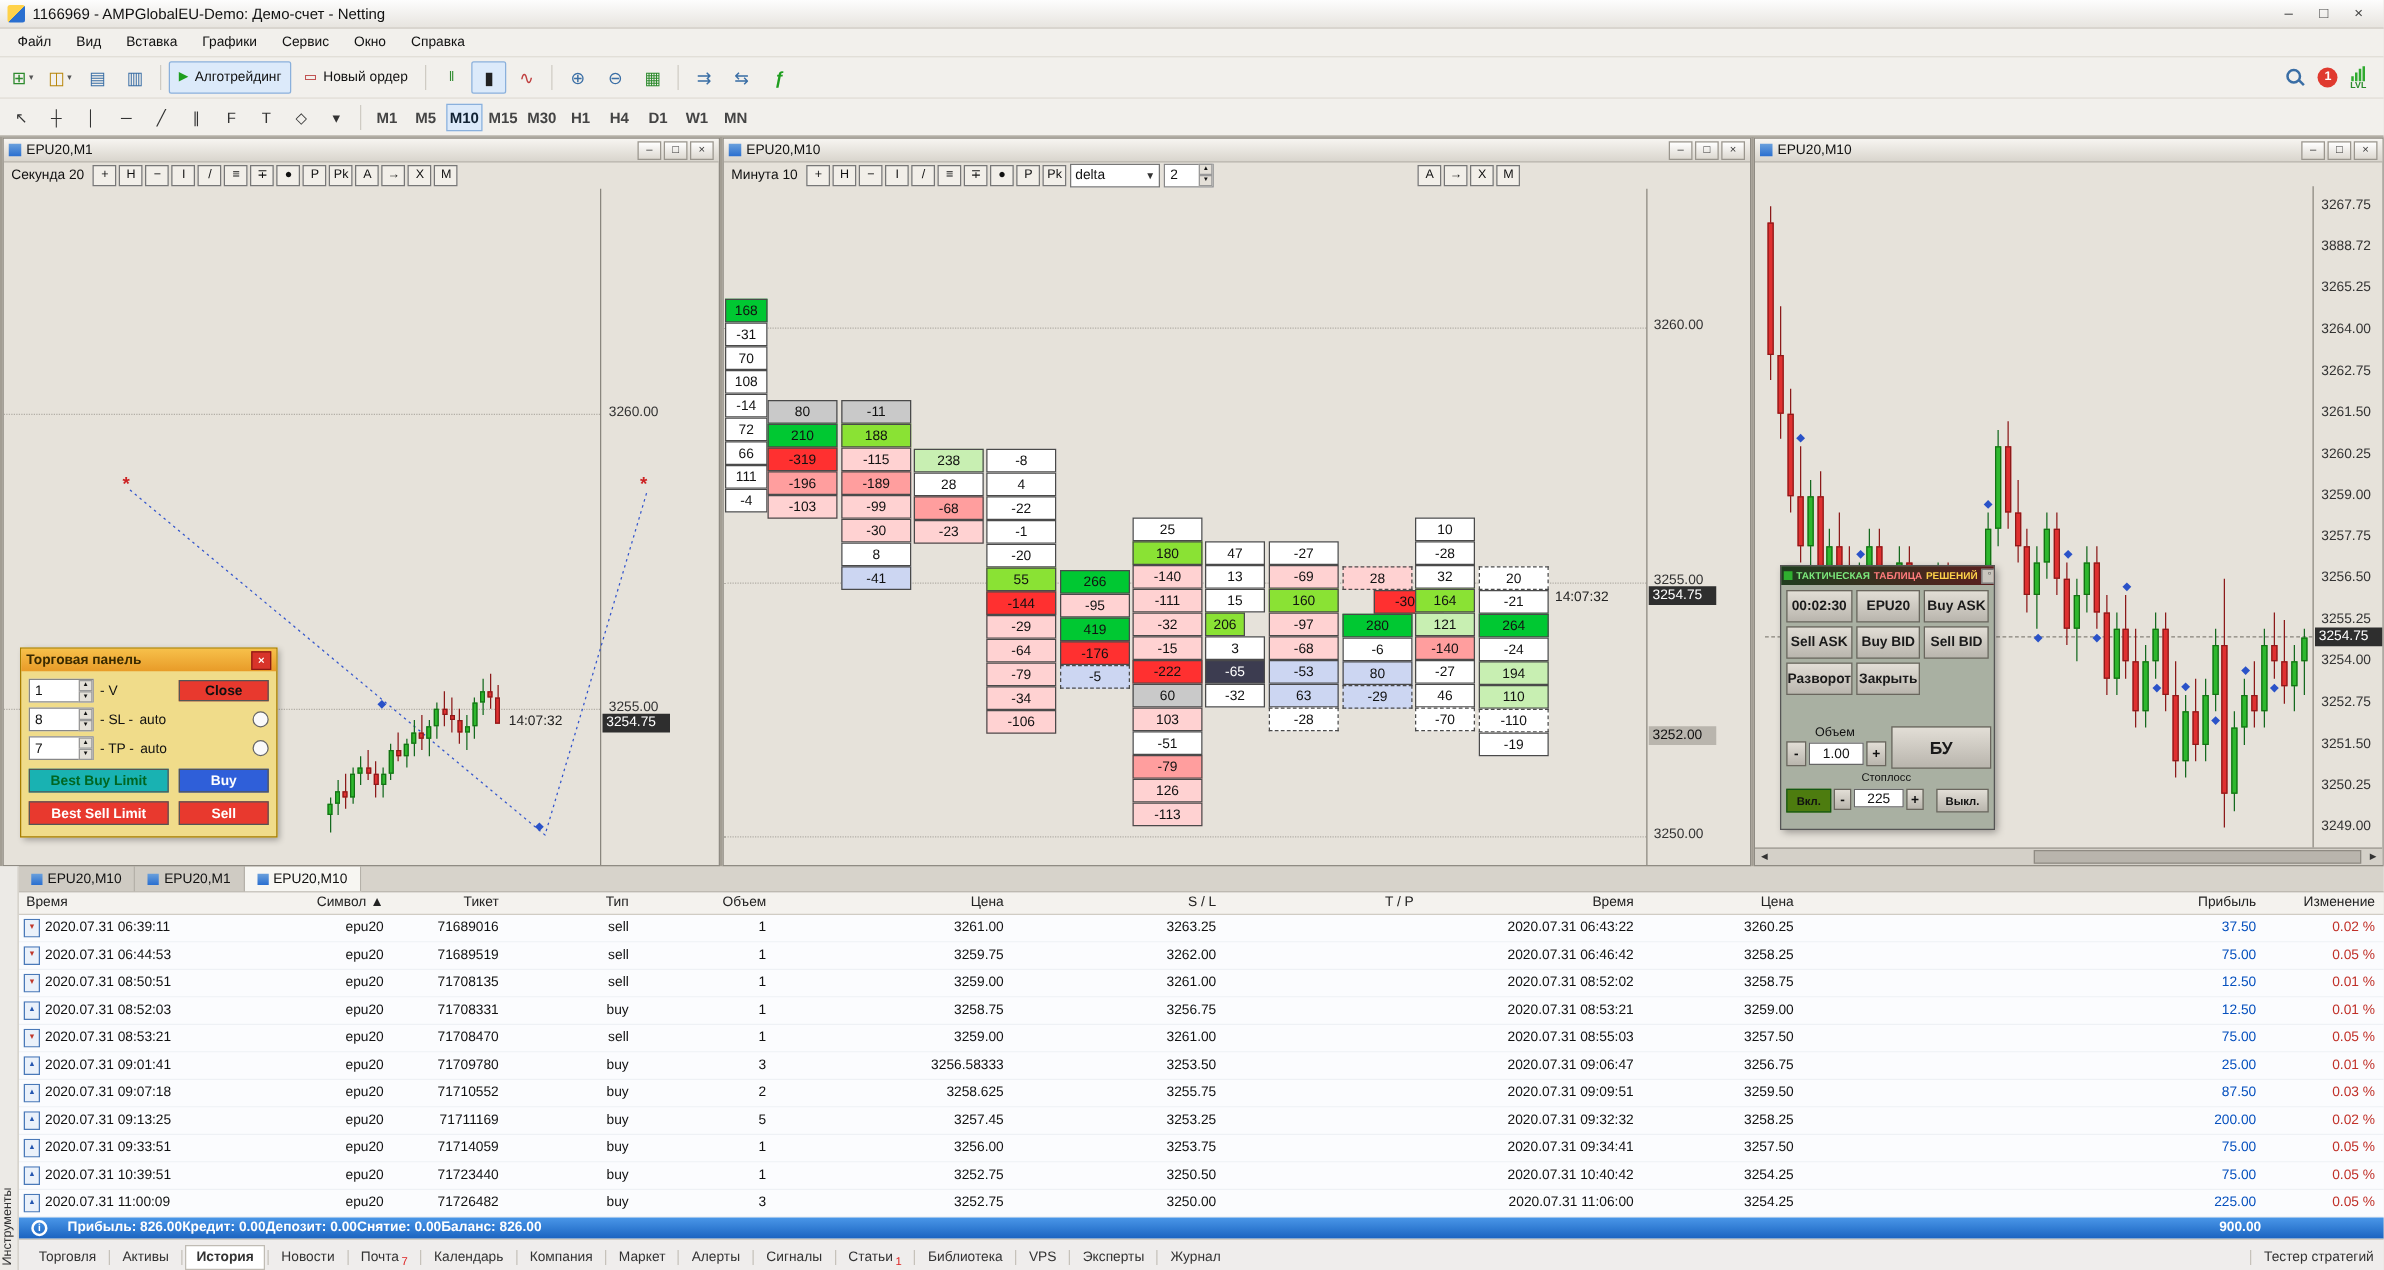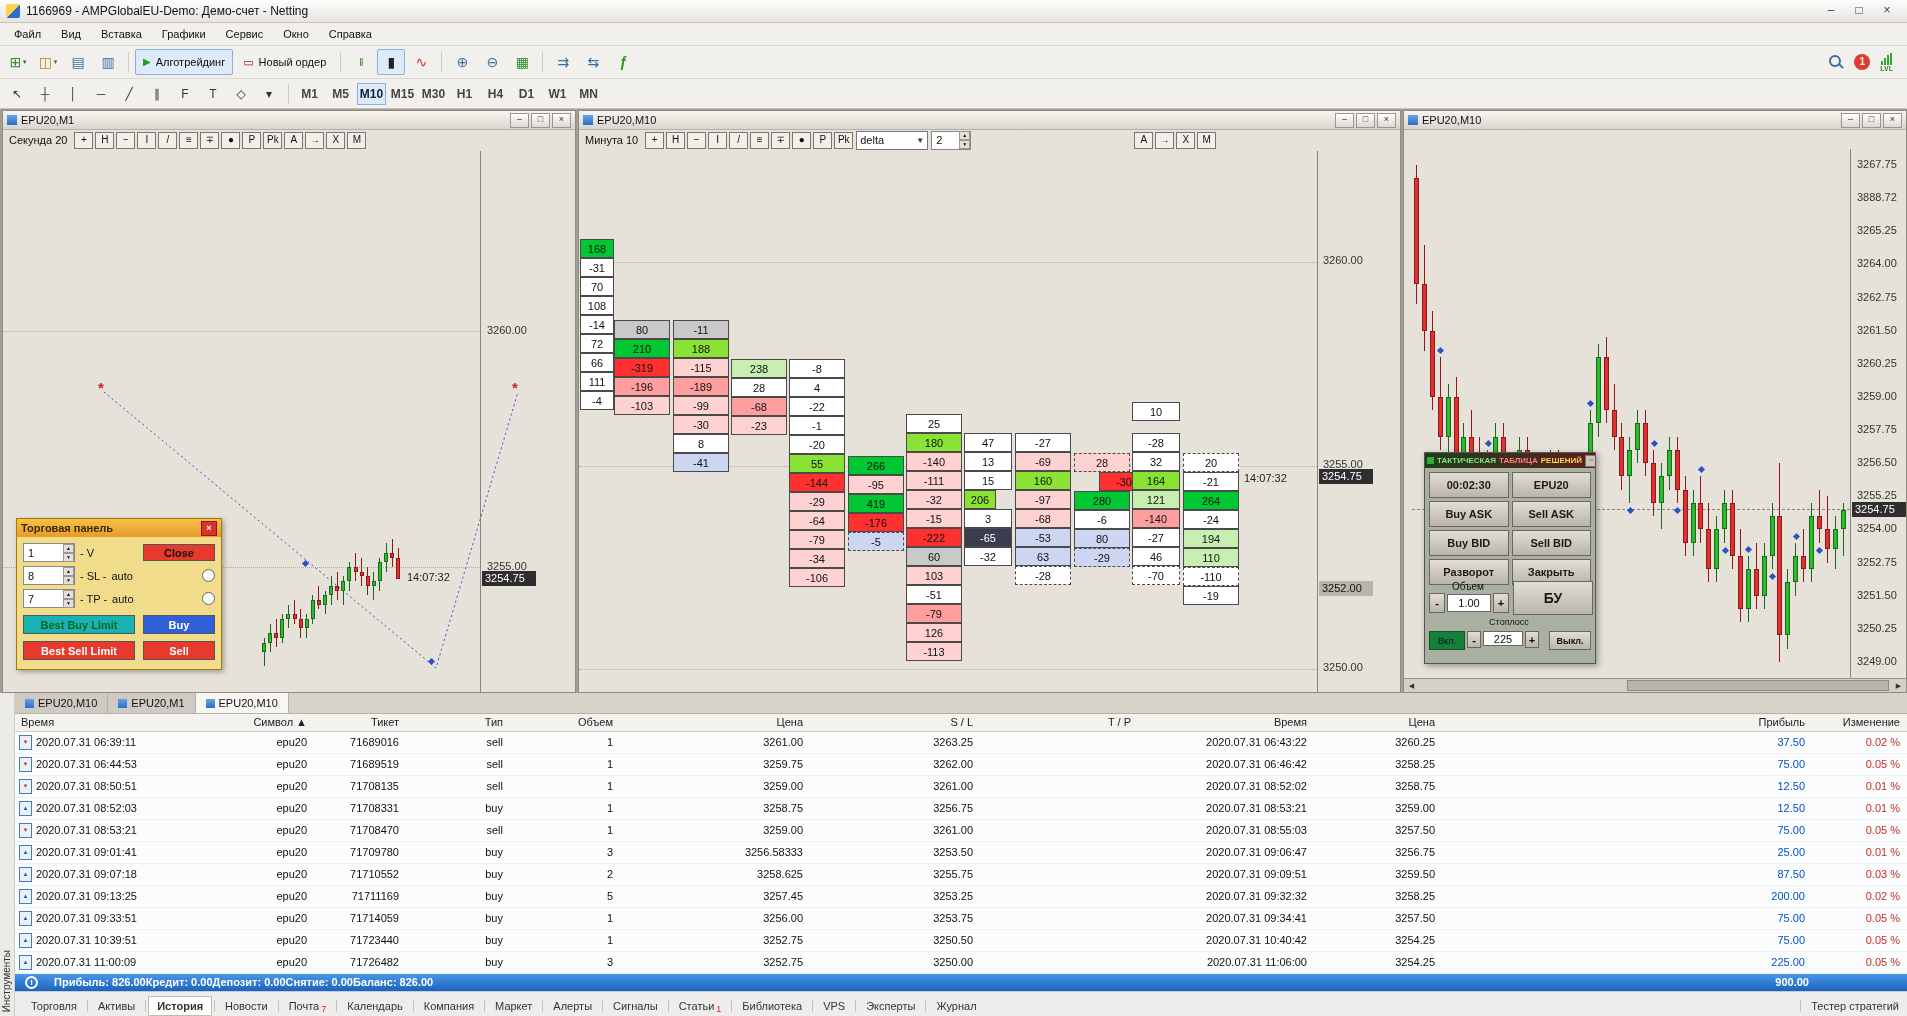--- a/index.html
+++ b/index.html
@@ -89,30 +89,30 @@
   .btn.bbl{width:112px;height:19px;background:#19b2b2;color:#062}
   .btn.buy{width:72px;height:19px;background:#2f5fd9;color:#fff;margin-left:auto}
   .btn.bsl{width:112px;height:19px;background:#e8392e;color:#fff}
   .btn.sell{width:72px;height:19px;background:#e8392e;color:#fff;margin-left:auto}
   
   .p2{position:absolute;left:20px;top:341px;width:170px;height:210px;background:#a9b0a2;border:1px solid #555;box-shadow:2px 2px 6px rgba(0,0,0,.35);z-index:40}
   .p2h{height:15px;background:linear-gradient(90deg,#1f3d1f,#5a1f1f);display:flex;align-items:center;padding:0 2px;gap:3px;font-size:8px;font-weight:bold;overflow:hidden;white-space:nowrap}
   .p2h .sq{width:7px;height:7px;background:#2fae2f;flex:0 0 auto}
   .w1{color:#7ce87c}.w2{color:#ff7c7c}.w3{color:#ffd24a}
   .mini-btn{width:11px;height:10px;background:#c9c5bd;border:1px solid #777;font-size:7px;line-height:8px;text-align:center;color:#222;flex:0 0 auto}
-  .p2grid{position:absolute;left:4px;top:19px;right:4px;display:grid;grid-template-columns:1fr 1fr;gap:3px}
+  .p2grid{position:absolute;left:4px;top:19px;right:4px;display:grid;grid-template-columns:1fr 1fr 1fr;gap:3px}
   .p2btn{height:24px;background:linear-gradient(#e2ded6,#b9b5ad);border:1px solid #6a665e;display:flex;align-items:center;justify-content:center;font-size:11px;font-weight:bold;color:#1a1a1a}
   .vol-label{position:absolute;left:4px;top:128px;width:78px;text-align:center;font-size:10px}
   .vol-row{position:absolute;left:4px;top:140px;display:flex;gap:2px;align-items:center}
   .vstep{width:14px;height:18px;background:linear-gradient(#e2ded6,#b9b5ad);border:1px solid #6a665e;display:flex;align-items:center;justify-content:center;font-weight:bold}
   .vval{width:44px;height:18px;background:#fff;border:1px solid #666;display:flex;align-items:center;justify-content:center;box-sizing:border-box}
   .vstep.sm{height:15px;width:12px}.vval.sm{height:15px;width:40px}
   .bu{position:absolute;left:88px;top:128px;width:78px;height:32px;font-size:14px}
   .stop-label{position:absolute;left:36px;top:164px;width:96px;text-align:center;font-size:9px}
-  .onbtn{position:absolute;left:4px;top:178px;width:34px;height:17px;background:#15803d;border:1px solid #155715;display:flex;align-items:center;justify-content:center;font-size:9px;font-weight:normal}
+  .onbtn{position:absolute;left:4px;top:178px;width:34px;height:17px;background:#4d7c0f;border:1px solid #155715;display:flex;align-items:center;justify-content:center;font-size:9px;font-weight:bold}
   .offbtn{position:absolute;right:4px;top:178px;width:40px;height:17px;background:linear-gradient(#e2ded6,#b9b5ad);border:1px solid #6a665e;display:flex;align-items:center;justify-content:center;font-size:9px;font-weight:bold}
   .stoprow{position:absolute;left:42px;top:178px;display:flex;gap:2px}
   .hscroll{position:absolute;left:0;right:0;bottom:0;height:13px;background:#d4d0c8;border-top:1px solid #9a968e;display:flex;z-index:20}
   .harrow{width:15px;text-align:center;font-size:7px;line-height:13px;color:#333}
   .htrack{flex:1;position:relative}
   .hthumb{position:absolute;right:2px;top:1px;bottom:1px;width:55%;background:#b9b5ad;border:1px solid #8f8b83}
   .infobar{position:absolute;left:0;right:0;top:18px;height:20px;display:flex;align-items:center;gap:5px;padding:0 5px;background:#efece6;border-bottom:1px solid #cfcbc3;z-index:25}
   .isq{width:10px;height:10px}
   .version{margin-left:auto;display:flex;align-items:center;gap:4px}
   .gdot{width:9px;height:9px;border-radius:50%;background:#2fae2f;border:1px solid #156715}
@@ -528,21 +528,21 @@
           <div class="cl-cell c-r1" style="left: 436px; top: 398px; width: 56px;">-68</div>
           <div class="cl-cell c-bl" style="left: 436px; top: 417px; width: 56px;">-53</div>
           <div class="cl-cell c-bl" style="left: 436px; top: 436px; width: 56px;">63</div>
           <div class="cl-cell c-wd" style="left: 436px; top: 455px; width: 56px;">-28</div>
           <div class="cl-cell c-rd" style="left: 495px; top: 342px; width: 56px;">28</div>
           <div class="cl-cell c-r3" style="left: 495px; top: 361px; width: 56px; margin-left: 25px;">-301</div>
           <div class="cl-cell c-g3" style="left: 495px; top: 380px; width: 56px;">280</div>
           <div class="cl-cell c-w" style="left: 495px; top: 399px; width: 56px;">-6</div>
           <div class="cl-cell c-bl" style="left: 495px; top: 418px; width: 56px;">80</div>
           <div class="cl-cell c-bd" style="left: 495px; top: 437px; width: 56px;">-29</div>
-          <div class="cl-cell c-w" style="left: 553px; top: 291px; width: 48px;">10</div>
+          <div class="cl-cell c-w" style="left: 553px; top: 303px; width: 48px;">10</div>
           <div class="cl-cell c-w" style="left: 553px; top: 322px; width: 48px;">-28</div>
           <div class="cl-cell c-w" style="left: 553px; top: 341px; width: 48px;">32</div>
           <div class="cl-cell c-g2" style="left: 553px; top: 360px; width: 48px;">164</div>
           <div class="cl-cell c-g1" style="left: 553px; top: 379px; width: 48px;">121</div>
           <div class="cl-cell c-r2" style="left: 553px; top: 398px; width: 48px;">-140</div>
           <div class="cl-cell c-w" style="left: 553px; top: 417px; width: 48px;">-27</div>
           <div class="cl-cell c-w" style="left: 553px; top: 436px; width: 48px;">46</div>
           <div class="cl-cell c-wd" style="left: 553px; top: 455px; width: 48px;">-70</div>
           <div class="cl-cell c-wd" style="left: 604px; top: 342px; width: 56px;">20</div>
           <div class="cl-cell c-w" style="left: 604px; top: 361px; width: 56px;">-21</div>

